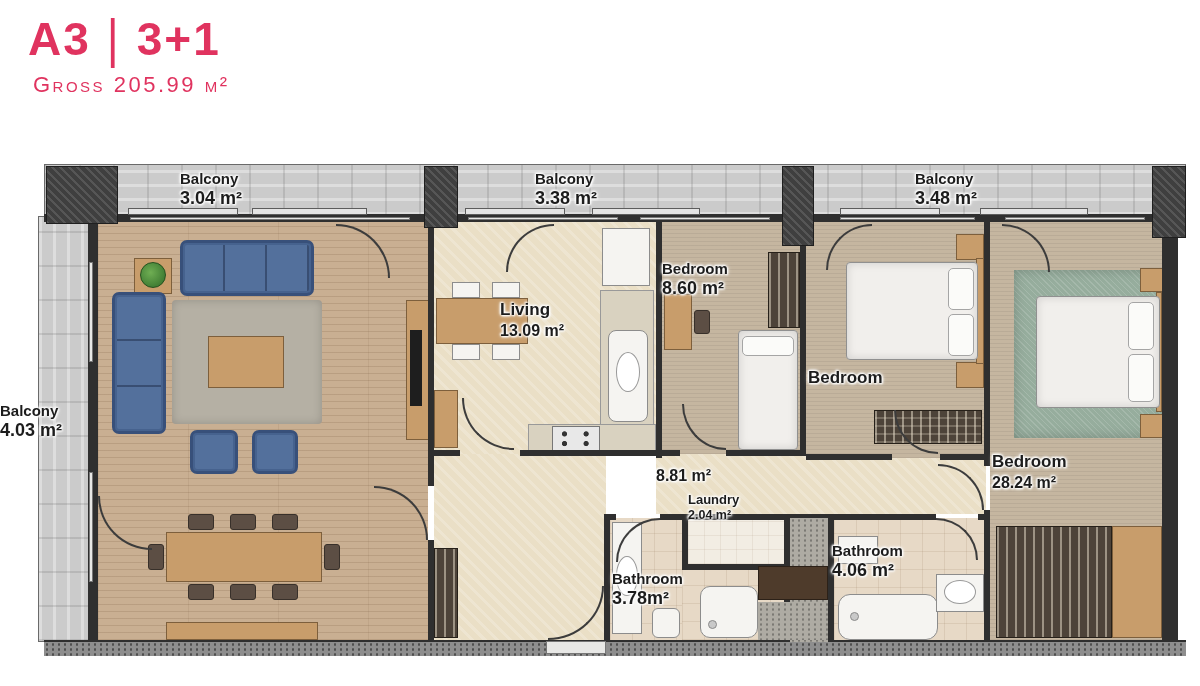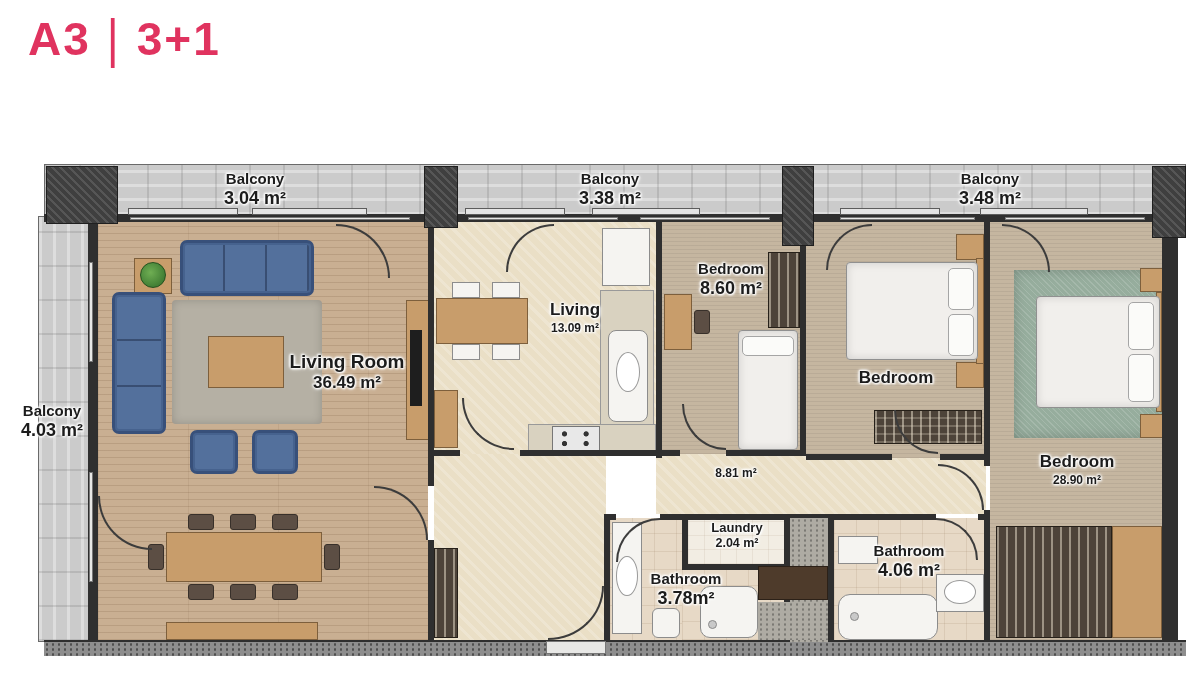--- a/index.html
+++ b/index.html
@@ -74,36 +74,37 @@
   .oval{background:#ffffff;border:1px solid #999;border-radius:50%;z-index:7}
   .cab{background:#4e3b2b;border:1px solid #2c2118;z-index:21}
   .stove{background:#e8e8e8;border:1px solid #777;z-index:6;
     background-image:radial-gradient(circle at 25% 30%,#333 2.2px,transparent 3px),
       radial-gradient(circle at 72% 30%,#333 2.2px,transparent 3px),
       radial-gradient(circle at 25% 72%,#333 2.2px,transparent 3px),
       radial-gradient(circle at 72% 72%,#333 2.2px,transparent 3px);}
   .drain{background:#c9c9c9;border:1px solid #8a8a8a;border-radius:50%;z-index:7}
 
   
-  .rlabel{position:absolute;text-align:center;color:#1c1c1c;font-weight:bold;line-height:1.22;z-index:50;
+  .rlabel{position:absolute;color:#1c1c1c;font-weight:bold;line-height:1.22;z-index:50;
     text-shadow:0 0 3px #fff,0 0 3px #fff,0 0 5px #fff,1px 1px 2px #fff,-1px -1px 2px #fff;}
   .rlabel .l1{display:block;font-size:17px}
-  .rlabel .l2{display:block;font-size:12px}
+  .rlabel .l2{display:block;font-size:16px}
   .rlabel.lg .l1{font-size:19px}.rlabel.lg .l2{font-size:17px}
   .rlabel.md .l1{font-size:15px}.rlabel.md .l2{font-size:18px}
   .rlabel.sm .l1{font-size:13px}.rlabel.sm .l2{font-size:12.5px}
 </style>
 </head>
 <body>
 
 <div id="canvas">
 
   <div id="title">
     <span>A3</span><span class="sep">|</span><span>3+1</span>
   </div>
+  <div id="subtitle">Gross 205.99 m²</div>
 
   <div class="abs balcony" style="left:44px;top:164px;width:1142px;height:52px"></div>
   <div class="abs balcony vert" style="left:38px;top:216px;width:54px;height:426px"></div>
 
   <div class="abs wall" style="left:44px;top:214px;width:1142px;height:8px"></div>
   <div class="abs wall" style="left:88px;top:216px;width:10px;height:426px"></div>
   <div class="abs wall" style="left:1162px;top:216px;width:16px;height:426px"></div>
   <div class="abs speckle" style="left:44px;top:640px;width:1142px;height:16px"></div>
 
   <div class="abs colblock" style="left:46px;top:166px;width:72px;height:58px"></div>
@@ -257,43 +258,39 @@
     <span class="l2">3.38 m²</span>
   </div>
   <div class="rlabel md" style="left:915px;top:170px;width:150px">
     <span class="l1">Balcony</span>
     <span class="l2">3.48 m²</span>
   </div>
   <div class="rlabel md" style="left:0px;top:402px;width:104px">
     <span class="l1">Balcony</span>
     <span class="l2">4.03 m²</span>
   </div>
-  <div class="rlabel lg" style="left:262px;top:350px;width:170px">
-    <span class="l1">Living Room</span>
-    <span class="l2">36.49 m²</span>
-  </div>
   <div class="rlabel" style="left:500px;top:300px;width:150px">
     <span class="l1">Living</span>
     <span class="l2">13.09 m²</span>
   </div>
   <div class="rlabel md" style="left:662px;top:260px;width:138px">
     <span class="l1">Bedroom</span>
     <span class="l2">8.60 m²</span>
   </div>
   <div class="rlabel" style="left:808px;top:368px;width:176px">
     <span class="l1">Bedroom</span>
   </div>
   <div class="rlabel" style="left:992px;top:452px;width:170px">
     <span class="l1">Bedroom</span>
-    <span class="l2">28.90 m²</span>
+    <span class="l2">28.24 m²</span>
   </div>
   <div class="rlabel" style="left:656px;top:466px;width:160px">
     <span class="l2">8.81 m²</span>
   </div>
-  <div class="rlabel sm" style="left:688px;top:520px;width:98px">
+  <div class="rlabel sm" style="left:688px;top:492px;width:98px">
     <span class="l1">Laundry</span>
     <span class="l2">2.04 m²</span>
   </div>
   <div class="rlabel md" style="left:612px;top:570px;width:148px">
     <span class="l1">Bathroom</span>
     <span class="l2">3.78m²</span>
   </div>
   <div class="rlabel md" style="left:832px;top:542px;width:154px">
     <span class="l1">Bathroom</span>
     <span class="l2">4.06 m²</span>

